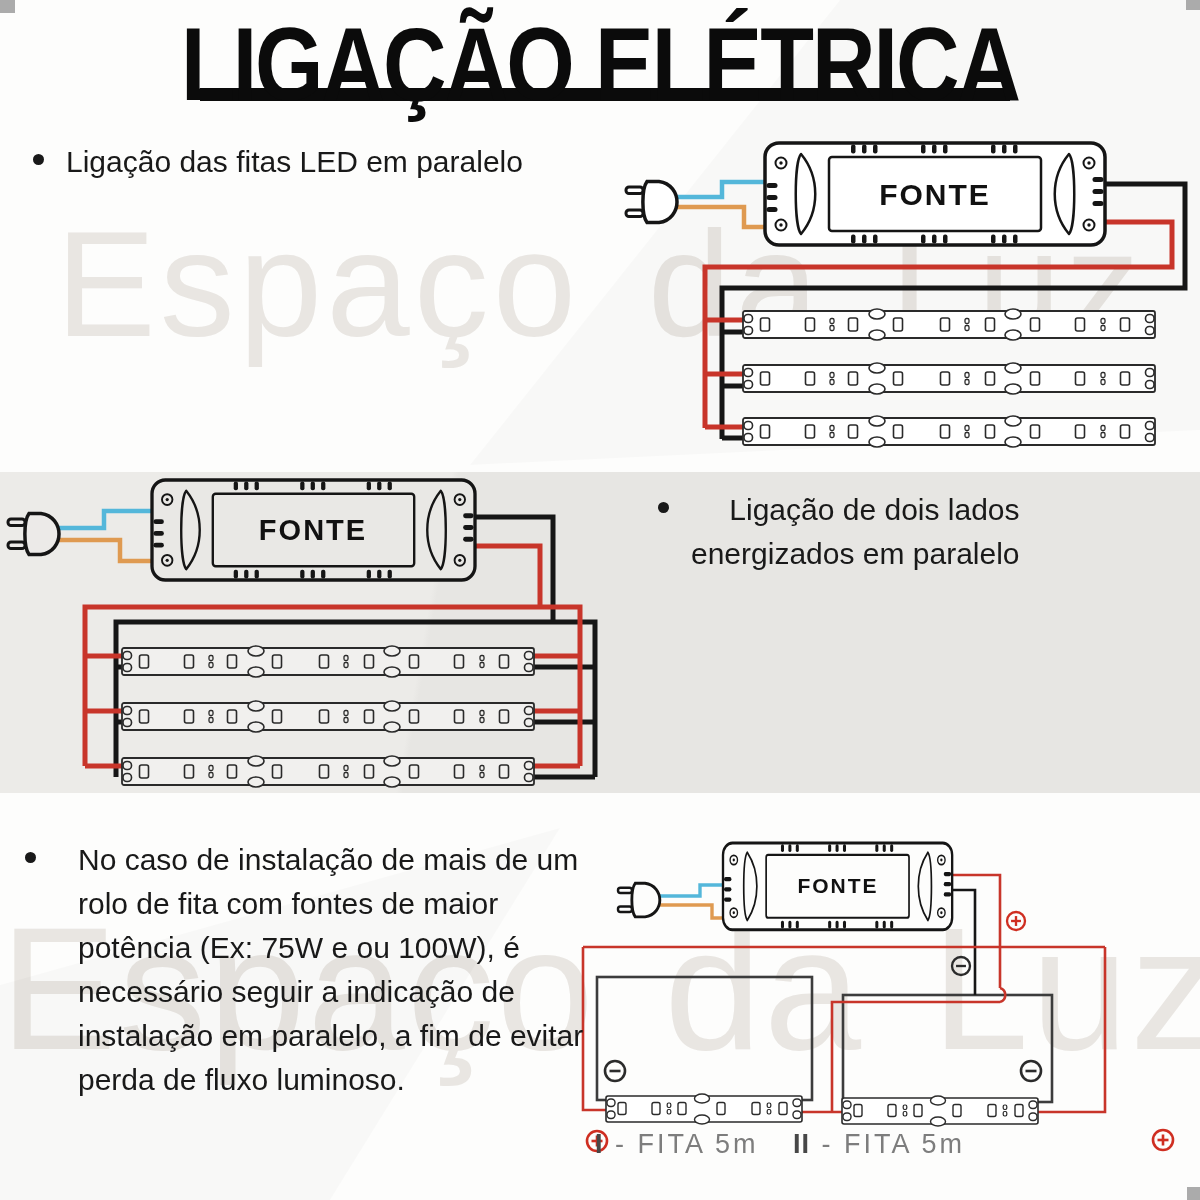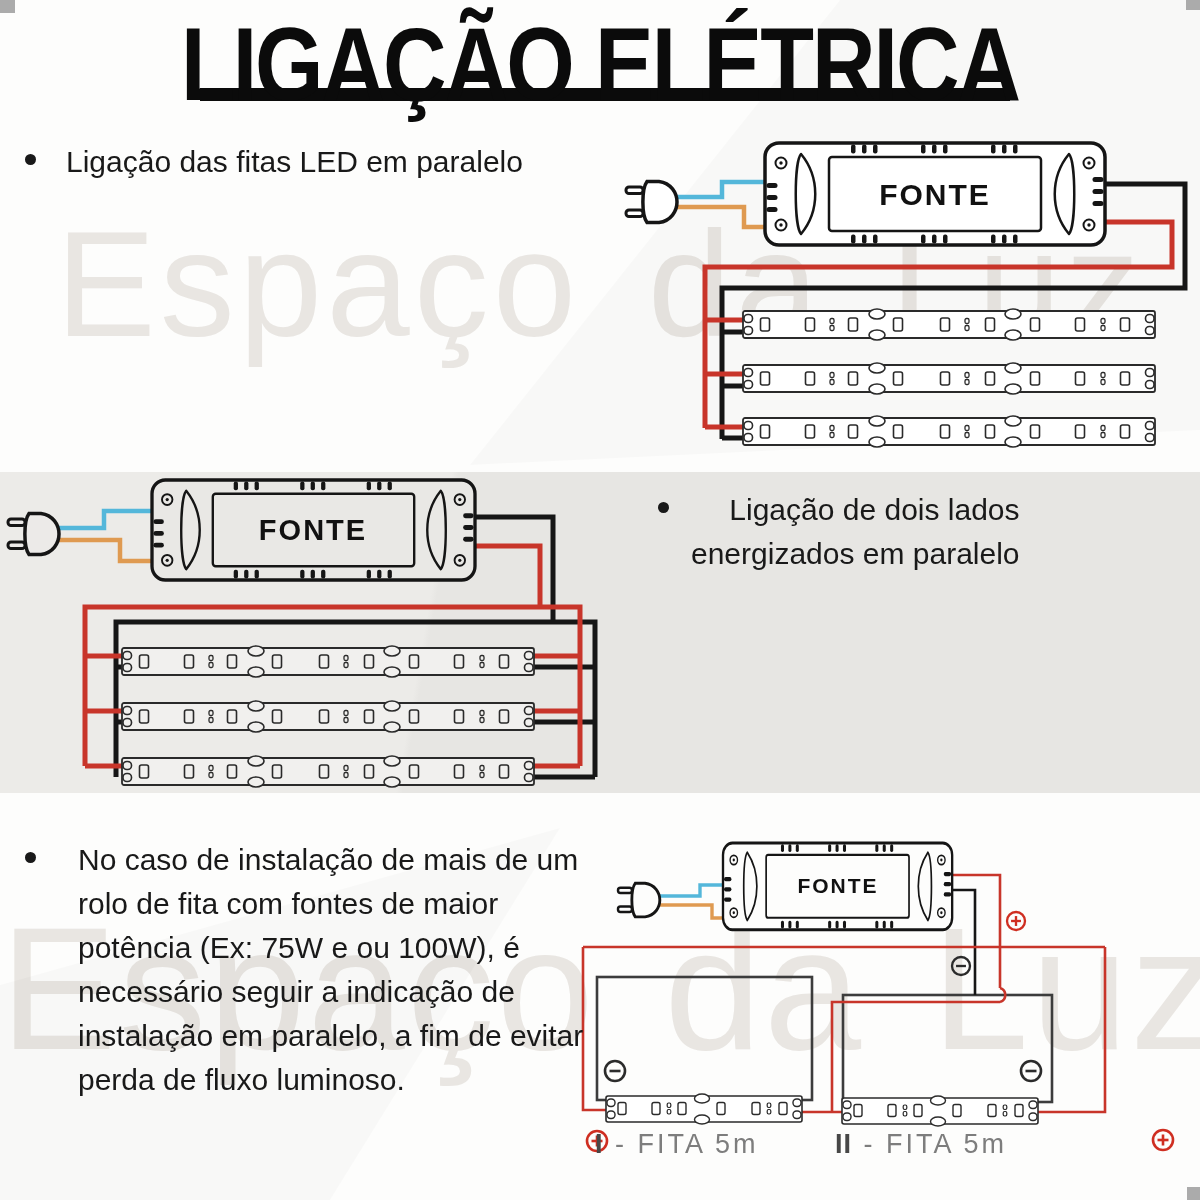--- a/index.html
+++ b/index.html
@@ -34,21 +34,21 @@
     position:absolute;top:472px;left:0;width:1200px;height:321px;z-index:1;
     background:linear-gradient(100deg,#ecebe8 0%,#ecebe8 36%,#e7e6e3 36.5%,#e7e6e3 100%);
   }
   
   .bullet{position:absolute;z-index:3;display:flex;align-items:flex-start;}
   .dot{width:11px;height:11px;border-radius:50%;background:#191919;margin-top:14px;flex:0 0 auto;}
   .btext{
     margin-left:22px;font-size:30px;color:#191919;line-height:44px;
     white-space:pre-line;
   }
-  .bullet-1{left:25px;top:140px;gap:8px;}
+  .bullet-1{left:33px;top:140px;}
   .bullet-2{left:658px;top:488px;text-align:right;}
   .bullet-3{left:25px;top:838px;gap:20px;}
   
   svg.overlay{position:absolute;left:0;top:0;z-index:2;}
   svg text{font-family:"Liberation Sans",sans-serif;}
   .fonte-label{font-weight:bold;letter-spacing:2px;fill:#111;}
   .w-blue{stroke:#54b7da;stroke-width:4.5;fill:none;}
   .w-orange{stroke:#df9a51;stroke-width:4.5;fill:none;}
   .w-red{stroke:#c8352a;stroke-width:5;fill:none;}
   .w-black{stroke:#161616;stroke-width:5;fill:none;}
@@ -56,21 +56,21 @@
   .w-blue.thin,.w-orange.thin{stroke-width:3.4;}
   .boxline{stroke:#3c3c3c;stroke-width:2.6;fill:none;}
   
   .fita-label{
     position:absolute;top:1129px;width:220px;text-align:left;z-index:3;
     font-size:27px;color:#7d7d7d;white-space:nowrap;
   }
   .fita-label .roman{font-weight:bold;color:#474747;letter-spacing:1px;}
   .fita-label .ltxt{letter-spacing:3px;margin-left:4px;}
   .fl-1{left:595px;}
-  .fl-2{left:835px;}
+  .fl-2{left:793px;}
 </style>
 </head>
 <body>
 
 <div class="watermark wm-top">Espaço da Luz</div>
 <div class="watermark wm-bottom">Espaço da Luz</div>
 
 <svg class="swoosh" width="1200" height="1200" viewBox="0 0 1200 1200">
   <polygon points="840,0 1200,0 1200,430 470,465" fill="rgba(0,0,0,0.018)"></polygon>
   <polygon points="0,985 560,828 330,1200 0,1200" fill="rgba(0,0,0,0.018)"></polygon>

